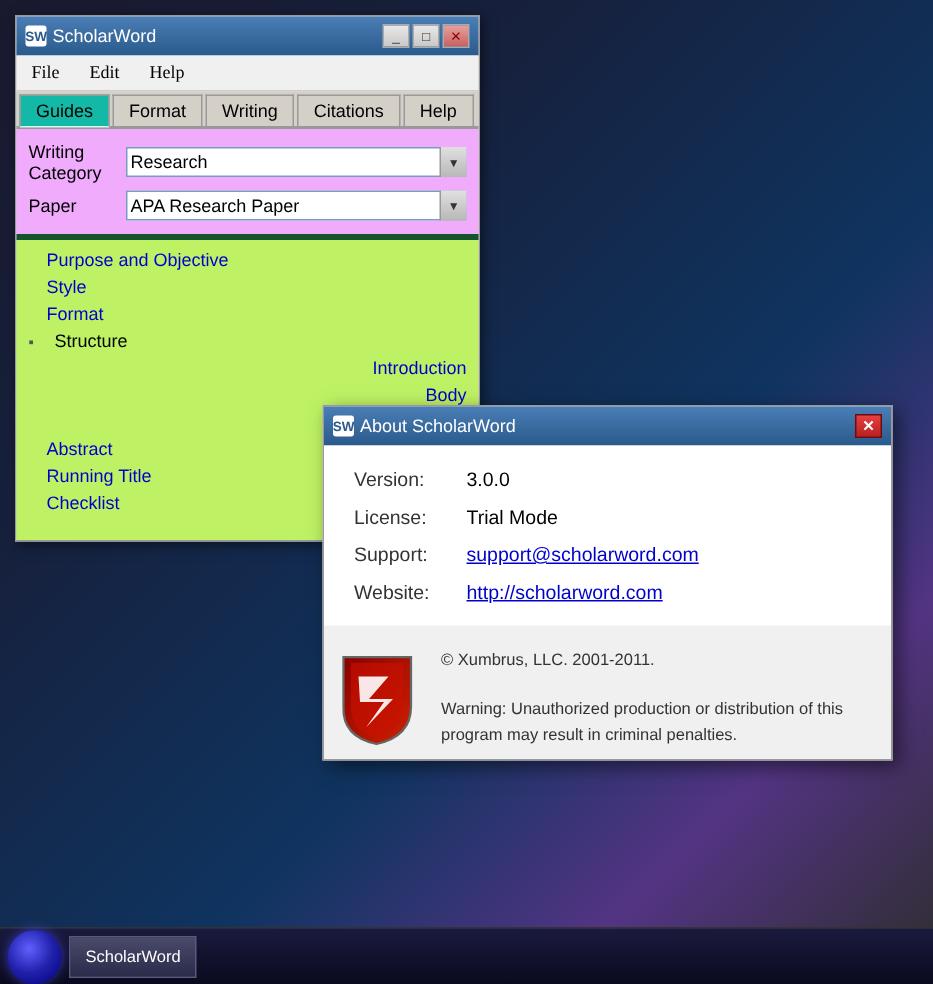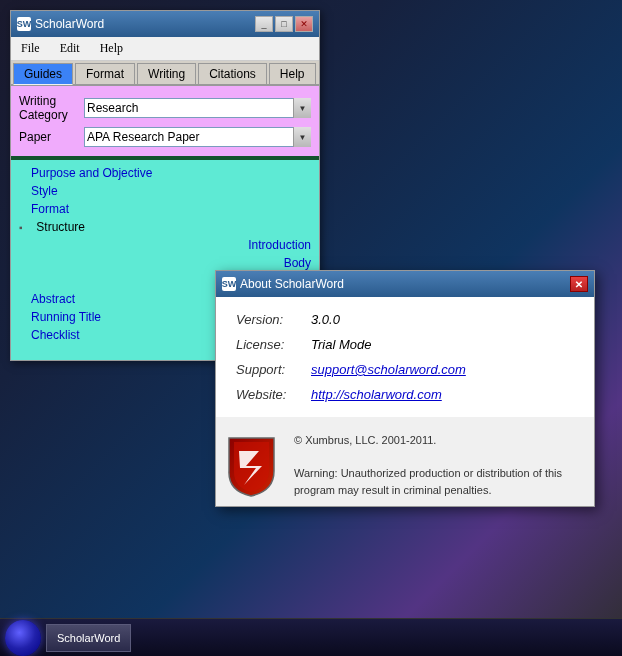--- a/index.html
+++ b/index.html
@@ -111,21 +111,21 @@
       border: 1px solid #999;
       border-bottom: none;
       background: #d4d0c8;
       cursor: pointer;
       font-size: 12px;
       margin-left: 2px;
       color: #000;
     }
 
     .tab.active {
-      background: #3b82f6;
+      background: #14b8a6;
       border-bottom: 1px solid #f0f0f0;
       margin-bottom: -1px;
       z-index: 1;
     }
 
     
     .form-area {
       padding: 8px 8px 4px 8px;
       background: #f0abfc;
       border-bottom: 4px solid #14532d;
@@ -173,21 +173,21 @@
       align-items: center;
       justify-content: center;
       font-size: 8px;
       color: #333;
       pointer-events: none;
     }
 
     
     .tree-area {
       padding: 4px 0;
-      background: #5eead4;
+      background: #bef264;
       min-height: 200px;
     }
 
     .tree-item {
       padding: 2px 8px 2px 20px;
       cursor: pointer;
       color: #000e99;
       font-size: 12px;
     }
 
@@ -240,21 +240,20 @@
       justify-content: center;
       font-size: 10px;
       color: white;
       font-weight: bold;
     }
 
     .about-row {
       display: flex;
       margin-bottom: 10px;
       font-size: 13px;
-      font-style: italic;
     }
 
     .about-field {
       width: 75px;
       color: #333;
       font-weight: normal;
     }
 
     .about-value {
       color: #000;

